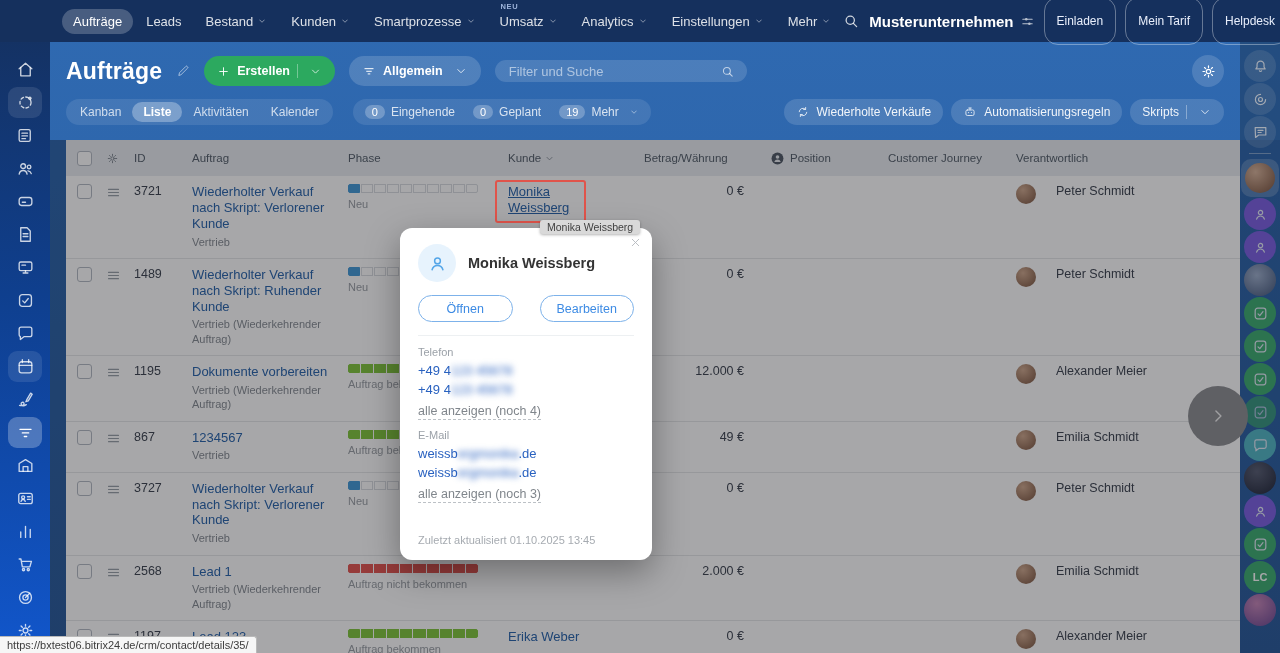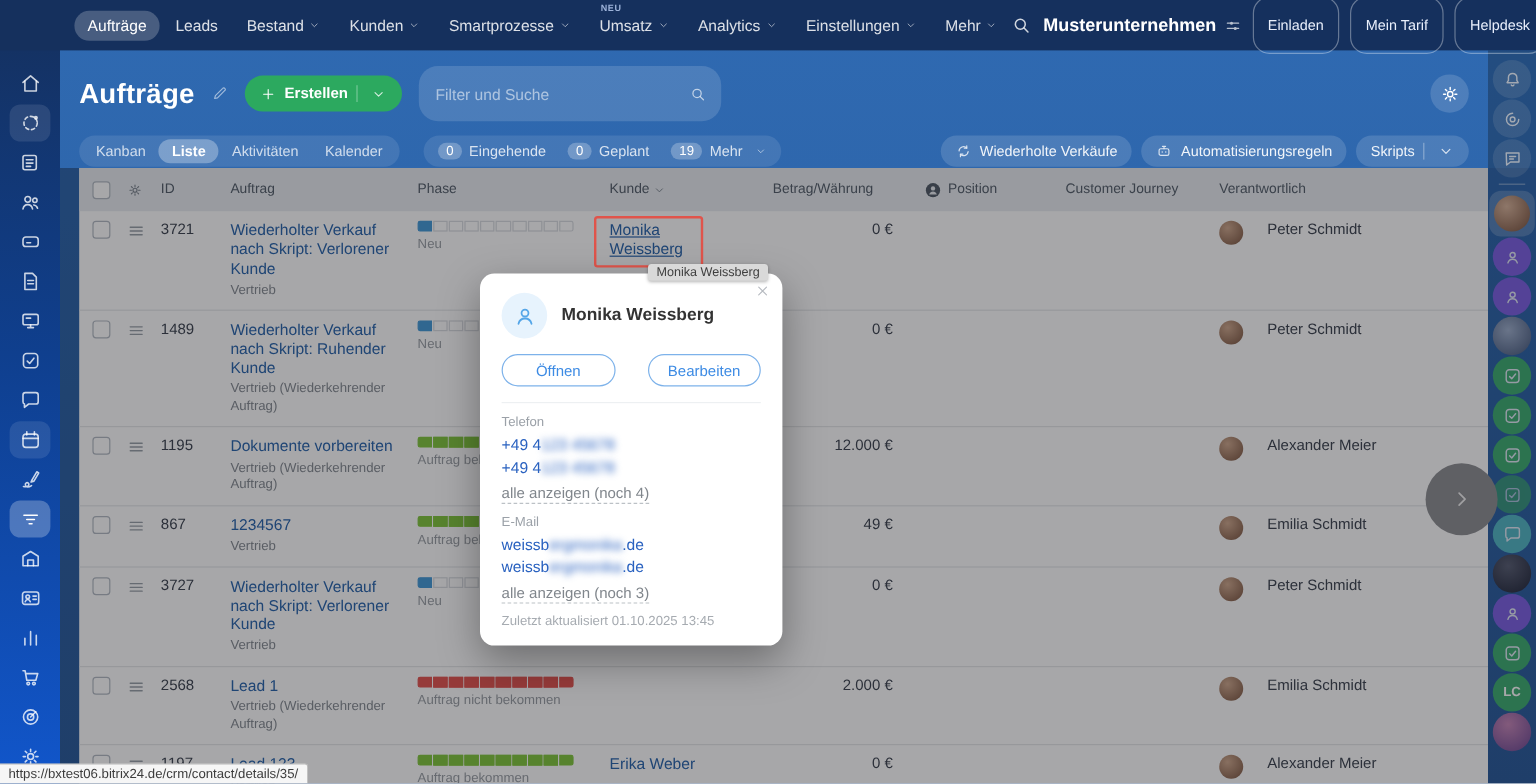--- a/index.html
+++ b/index.html
@@ -35,21 +35,21 @@
   
   .hz{position:absolute;left:50px;top:42px;width:1190px;z-index:6}
   .titlerow{display:flex;align-items:center;padding:13px 16px 0 16px;gap:14px}
   .ptitle{color:#fff;font-size:23px;font-weight:600;letter-spacing:.2px}
   .ptitle-edit{width:14px;height:14px;color:rgba(255,255,255,.55);cursor:pointer}
   .btn-green{display:flex;align-items:center;gap:7px;background:#2ca95f;border-radius:16px;height:30px;padding:0 13px;color:#fff;font-size:12.5px;font-weight:bold;cursor:pointer}
   .btn-green .i{width:13px;height:13px}
   .vline{width:1px;height:14px;background:rgba(255,255,255,.35)}
   .btn-ghost{display:flex;align-items:center;gap:7px;background:rgba(255,255,255,.16);border-radius:16px;height:30px;padding:0 13px;color:#fff;font-size:12.5px;font-weight:600;cursor:pointer}
   .btn-ghost .i{width:14px;height:14px}
-  .searchbox{display:flex;align-items:center;background:rgba(255,255,255,.14);border-radius:16px;height:46px;width:228px;padding:0 12px;gap:8px}
+  .searchbox{display:flex;align-items:center;background:rgba(255,255,255,.14);border-radius:16px;height:22px;width:228px;padding:0 12px;gap:8px}
   .searchbox input{flex:1;background:transparent;border:0;outline:0;color:#fff;font-size:13px;font-family:"Liberation Sans",sans-serif}
   .searchbox input::placeholder{color:rgba(255,255,255,.55)}
   .searchbox .i{width:15px;height:15px;color:rgba(255,255,255,.65)}
   .gearbtn{margin-left:auto;width:32px;height:32px;border-radius:50%;background:rgba(255,255,255,.15);display:flex;align-items:center;justify-content:center;color:#fff;cursor:pointer}
   .gearbtn .i{width:17px;height:17px}
 
   .toolrow{display:flex;align-items:center;margin-top:12px;padding:0 16px;gap:20px}
   .tgroup{display:flex;align-items:center;background:rgba(255,255,255,.10);border-radius:15px;height:26px;padding:2px 3px;box-sizing:border-box}
   .vtab{padding:3px 11px;border-radius:12px;font-size:12px;color:rgba(255,255,255,.75);cursor:pointer;white-space:nowrap}
   .vtab.active{background:rgba(255,255,255,.30);color:#fff;font-weight:600}
@@ -118,21 +118,21 @@
   .pavatar{width:38px;height:38px;border-radius:50%;background:#e7f3fd;display:flex;align-items:center;justify-content:center;color:#55a6e8}
   .pavatar .i{width:21px;height:21px}
   .pname{font-size:14.5px;font-weight:600;color:#333}
   .pbtns{display:flex;gap:27px}
   .pbtn{flex:1;height:25px;border:1px solid #7db2ea;border-radius:14px;background:#fff;color:#3d8be4;font-size:12.5px;display:flex;align-items:center;justify-content:center;cursor:pointer}
   .pdivider{border-top:1px solid #edf0f2;margin:13px 0 10px 0}
   .plbl{color:#9ba1a8;font-size:11px;margin-bottom:4px}
   .pline{font-size:13px;color:#2a62c0;line-height:1.45;cursor:pointer}
   .blur{filter:blur(3px)}
   .pmore{display:inline-block;color:#80868c;font-size:12.5px;border-bottom:1px dashed #bcc1c6;margin:3px 0 9px 0;cursor:pointer;line-height:1.3}
-  .pupdated{color:#a6abb1;font-size:11px;margin-top:0}
+  .pupdated{color:#a6abb1;font-size:11px;margin-top:22px}
 
   
   .hlbox{position:absolute;left:495px;top:180px;width:87px;height:39px;border:2px solid #e0544b;border-radius:3px;z-index:9}
   .tooltip{position:absolute;left:540px;top:220px;background:#d9d9d9;border-radius:3px;padding:1px 7px;font-size:10.5px;color:#3f3f3f;z-index:11;box-shadow:0 1px 3px rgba(0,0,0,.3);white-space:nowrap}
 
   
   .statusbar{position:absolute;left:0;bottom:0;background:#f6f6f6;border:1px solid #b9b9b9;border-left:0;border-bottom:0;border-radius:0 3px 0 0;padding:2px 7px;font-size:11px;color:#3c3c3c;z-index:12;white-space:nowrap}
 </style>
 </head>
 <body>
@@ -394,20 +394,33 @@
           </svg>
         </span>
       <div class="btn-green">
         <span class="i">
             <svg viewBox="0 0 24 24">
               <path d="M12 5v14M5 12h14"></path>
             </svg>
           </span>
         <span>Erstellen</span>
         <span class="vline"></span>
+        <span class="i caret">
+            <svg viewBox="0 0 24 24">
+              <path d="M6.5 9.5l5.5 5.5 5.5-5.5"></path>
+            </svg>
+          </span>
+      </div>
+      <div class="btn-ghost">
+        <span class="i">
+            <svg viewBox="0 0 24 24">
+              <path d="M5 8h14M8 12.5h8M10.5 17h3"></path>
+            </svg>
+          </span>
+        <span>Allgemein</span>
         <span class="i caret">
             <svg viewBox="0 0 24 24">
               <path d="M6.5 9.5l5.5 5.5 5.5-5.5"></path>
             </svg>
           </span>
       </div>
       <div class="searchbox">
         <input placeholder="Filter und Suche" style="">
         <span class="i">
             <svg viewBox="0 0 24 24">

